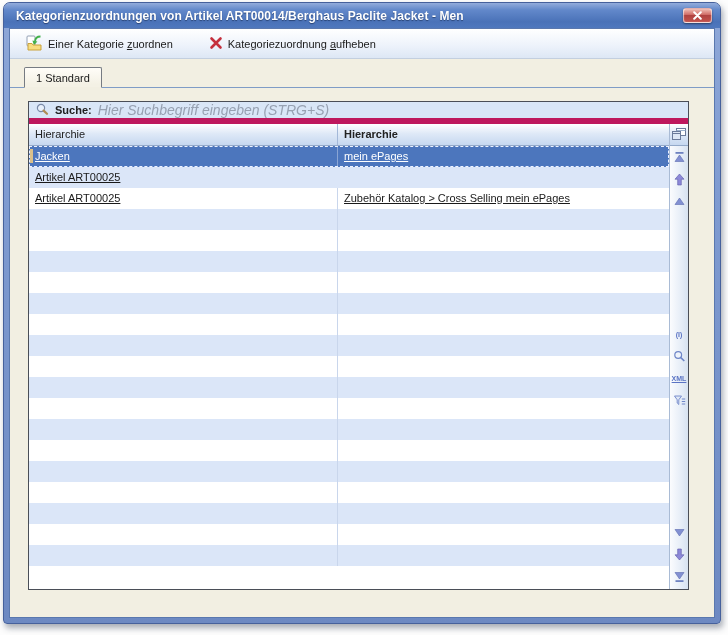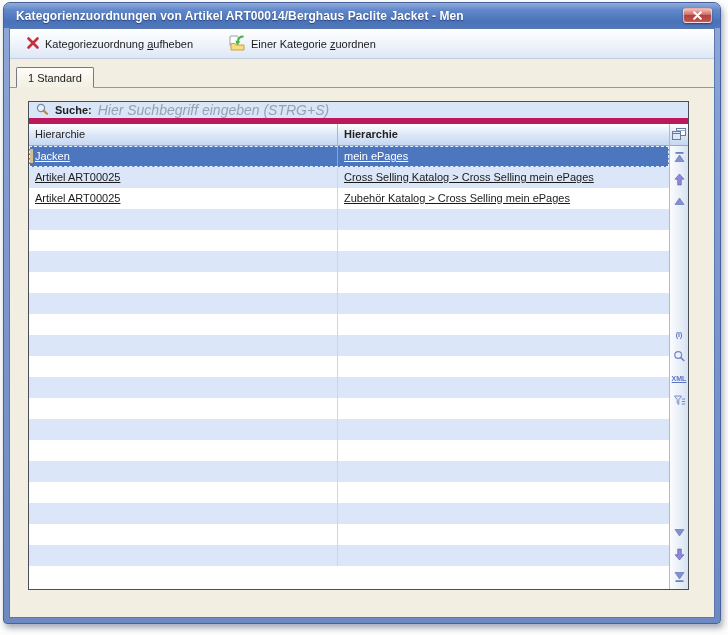--- a/index.html
+++ b/index.html
@@ -30,21 +30,21 @@
 
   
   .toolbar { flex:0 0 30px; background:linear-gradient(180deg,#ffffff 0%,#eef3fb 55%,#dde7f5 100%);
              border-bottom:1px solid #c3cfdf; display:flex; align-items:center;
              padding-left:12px; gap:28px; }
   .tool-btn { display:flex; align-items:center; gap:5px; padding:2px 4px; cursor:pointer; white-space:nowrap; }
   .tool-btn .u { text-decoration:underline; }
 
   
   .content { flex:1; background:#f2efe2; display:flex; flex-direction:column; overflow:hidden; }
-  .tabstrip { margin-top:8px; padding-left:6px; border-bottom:1px solid #7f9cc6; display:flex; }
+  .tabstrip { margin-top:8px; padding-left:14px; border-bottom:1px solid #7f9cc6; display:flex; }
   .tab { margin-bottom:-1px; background:linear-gradient(180deg,#fffdf8 0%,#f4f1e5 85%);
          border:1px solid #767b82; border-bottom:1px solid #f2efe2;
          border-radius:2px 2px 0 0; padding:4px 11px 3px 11px; cursor:pointer; }
 
   
   .gridbox { margin:13px 25px 0 18px; height:489px; border:1px solid #4a4e57;
              background:#fff; display:flex; flex-direction:column; }
   .searchbar { flex:0 0 22px; background:#d9e6f7; border-bottom:6px solid #be185d;
                display:flex; align-items:center; padding:0 6px; gap:6px; }
   .suche { font-weight:bold; color:#222; }
@@ -99,36 +99,36 @@
             </svg>
         </span>
       </div>
     </div>
 
     <div class="inner">
 
       <div class="toolbar">
         <div class="tool-btn">
           <span>
-            <svg width="14" height="14" viewBox="0 0 14 14">
-                <path d="M2.5 2.5 L11.5 11.5 M11.5 2.5 L2.5 11.5" stroke="#c5303d" stroke-width="2.6" stroke-linecap="round" fill="none"></path>
-              </svg>
-          </span>
-          <span><span>Kategoriezuordnung </span><span class="u">a</span><span>ufheben</span></span>
-        </div>
-        <div class="tool-btn">
-          <span>
             <svg width="17" height="16" viewBox="0 0 17 16">
               <rect x="1" y="1" width="8" height="10" rx="1" fill="#ffffff" stroke="#93a0b4"></rect>
               <path d="M14.5 1.5 C10.5 1.5 9.2 3.4 9.1 6.2" fill="none" stroke="#43b04a" stroke-width="1.8"></path>
               <path d="M6.4 5.4 L11.4 6.6 L7.9 10.2 Z" fill="#43b04a"></path>
               <path d="M2 8.5 h4 l1 1.5 h8 v5 h-13 z" fill="#f7dd7f" stroke="#c9a23c"></path>
             </svg>
           </span>
           <span><span>Einer Kategorie </span><span class="u">z</span><span>uordnen</span></span>
+        </div>
+        <div class="tool-btn">
+          <span>
+            <svg width="14" height="14" viewBox="0 0 14 14">
+                <path d="M2.5 2.5 L11.5 11.5 M11.5 2.5 L2.5 11.5" stroke="#c5303d" stroke-width="2.6" stroke-linecap="round" fill="none"></path>
+              </svg>
+          </span>
+          <span><span>Kategoriezuordnung </span><span class="u">a</span><span>ufheben</span></span>
         </div>
       </div>
 
       <div class="content">
         <div class="tabstrip">
           <div class="tab">1 Standard</div>
         </div>
 
         <div class="gridbox">
 
@@ -149,21 +149,20 @@
                 <div class="hcell hc1">Hierarchie</div>
                 <div class="hcell hc2">Hierarchie</div>
               </div>
               <div id="rows">
                   <div class="row sel">
                     <div class="cell cc1"><span class="caret"></span>Jacken</div>
                     <div class="cell cc2">mein ePages</div>
                   </div>
                   <div class="row alt">
                     <div class="cell cc1">Artikel ART00025</div>
-                    <div class="cell cc2">Cross Selling Katalog &gt; Cross Selling mein ePages</div>
                   </div>
                   <div class="row">
                     <div class="cell cc1">Artikel ART00025</div>
                     <div class="cell cc2">Zubehör Katalog &gt; Cross Selling mein ePages</div>
                   </div>
                   <div class="row alt">
                     <div class="cell cc1"></div>
                     <div class="cell cc2"></div>
                   </div>
                   <div class="row">

